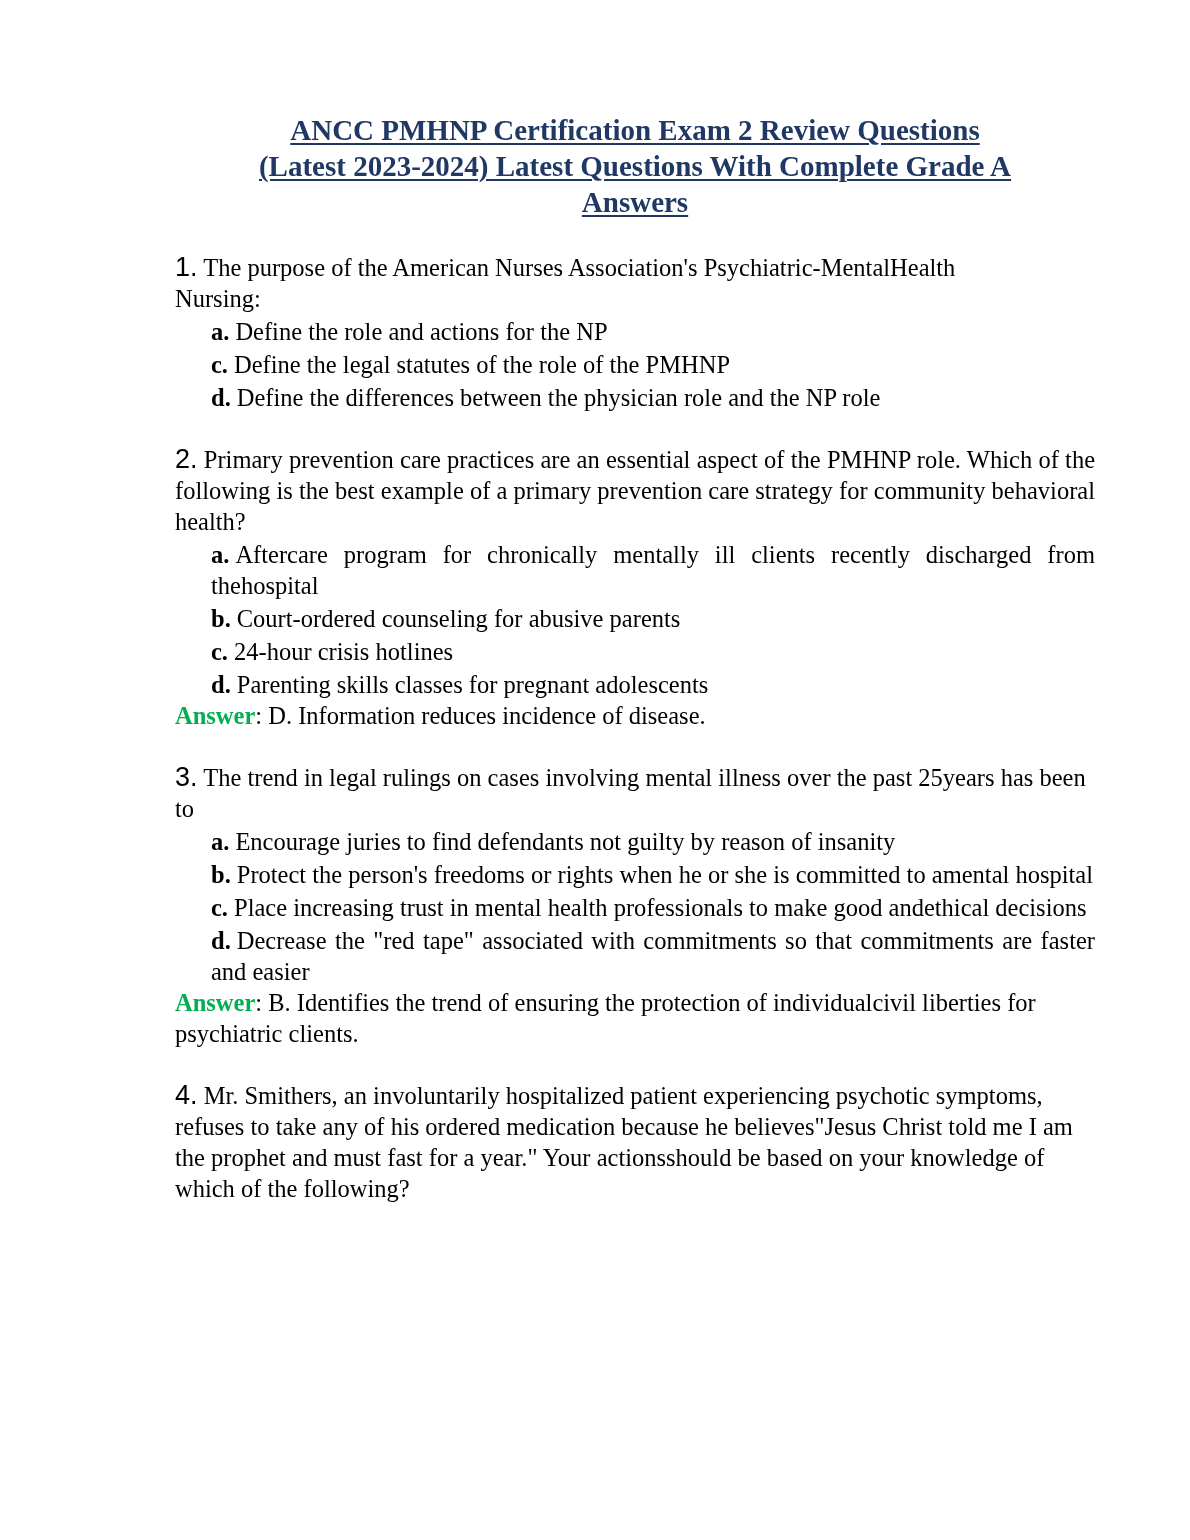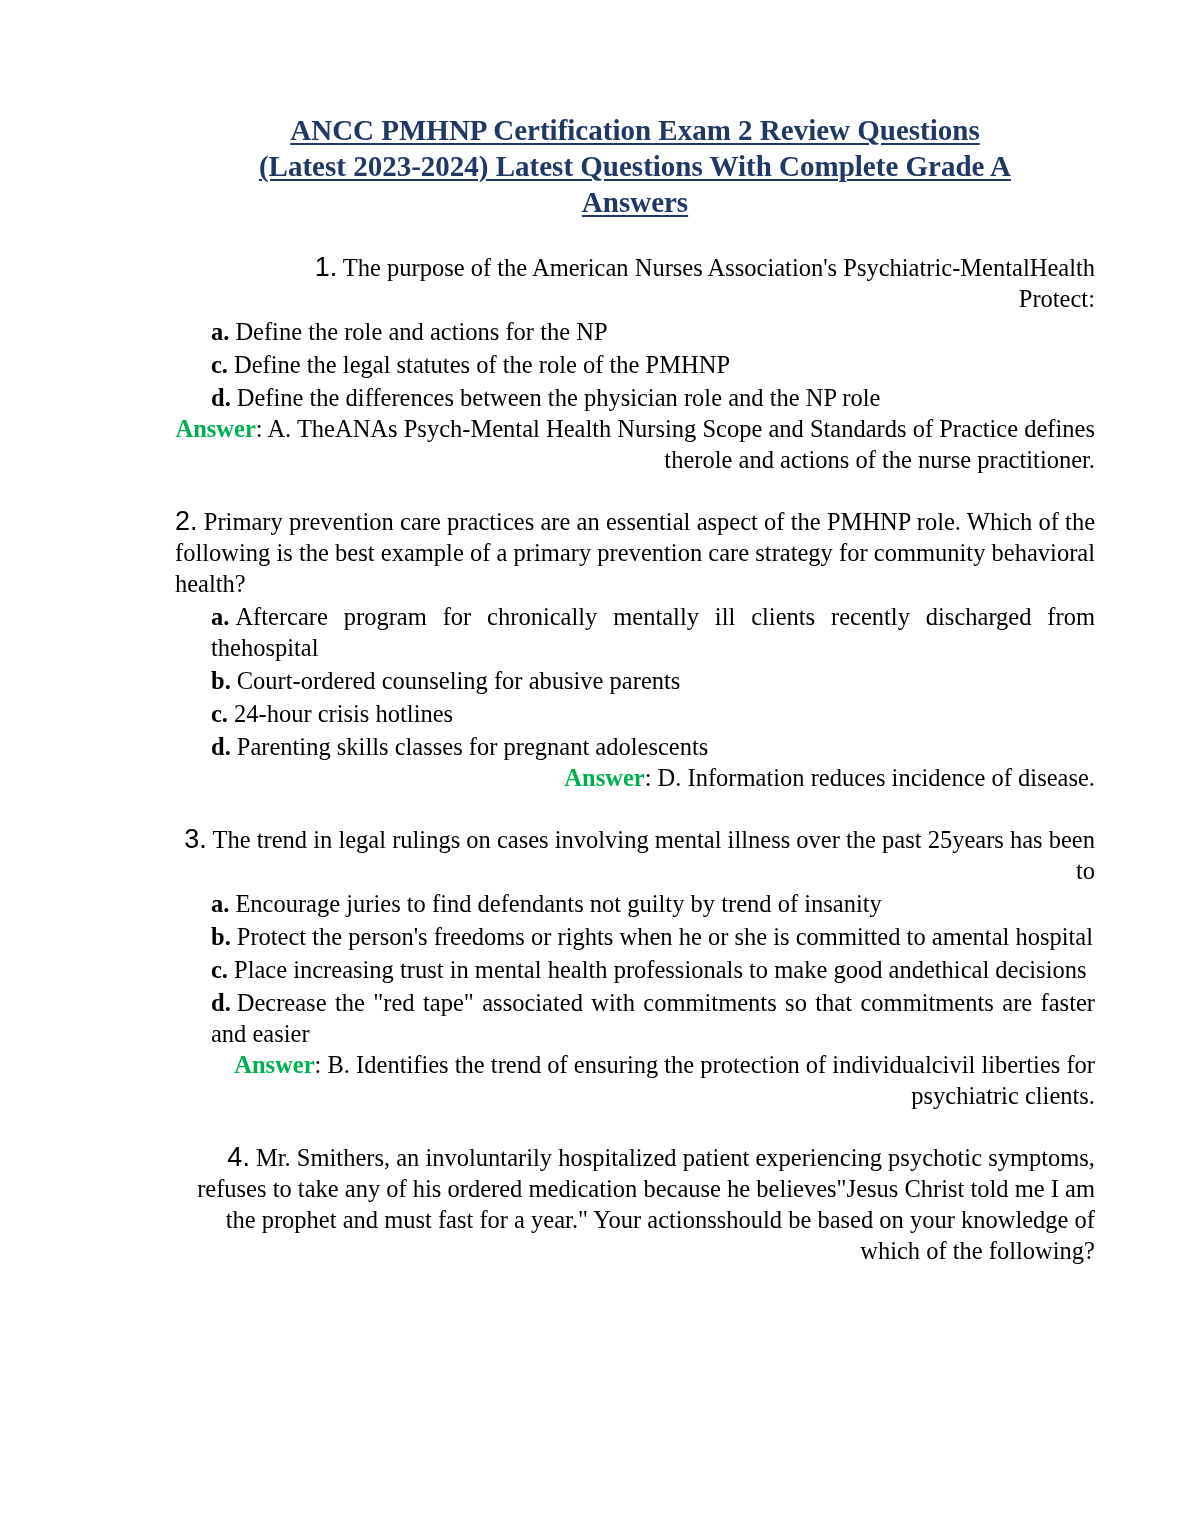--- a/index.html
+++ b/index.html
@@ -2,21 +2,21 @@
 <html><head>
 <meta charset="utf-8">
 <style>
   html, body { margin: 0; padding: 0; background: #ffffff; }
   body { width: 1190px; height: 1540px; position: relative; overflow: hidden; font-family: "Liberation Serif", serif; color: #000; }
   .page { position: absolute; left: 0; top: 0; width: 1190px; height: 1540px; border-radius: 20px; }
   .title { position: absolute; left: 175px; width: 920px; top: 112px; text-align: center; color: #1f3864; font-weight: bold; font-size: 29px; line-height: 36px; }
   .title span { text-decoration: underline; text-decoration-thickness: 2px; text-underline-offset: 3px; }
   .content { position: absolute; left: 175px; width: 920px; top: 252px; font-size: 24.5px; line-height: 31px; }
   .q { margin-bottom: 31px; }
-  .qline { display: block; text-align: right; }
+  .qline { display: block; }
   .qnum { font-family: "Liberation Sans", sans-serif; font-size: 27px; }
   .opt { display: block; margin-top: 2px; margin-left: 36px; }
   .letter { font-weight: bold; margin-right: 6px; }
   .ans-label { color: #00b050; font-weight: bold; }
   .justify { text-align: justify; text-align-last: left; }
 </style>
 </head>
 <body>
 
 <div class="page">
@@ -26,39 +26,38 @@
     <span>Answers</span>
   </div>
 
   <div class="content">
 
     <div class="q">
       <span class="qline">
         <span class="qnum">1.</span>
         <span>The purpose of the American Nurses Association's Psychiatric-MentalHealth</span>
       </span>
-      <span class="qline">Protect:</span>
+      <span class="qline">Nursing:</span>
       <span class="opt"><span class="letter">a.</span><span>Define the role and actions for the NP</span></span>
       <span class="opt"><span class="letter">c.</span><span>Define the legal statutes of the role of the PMHNP</span></span>
       <span class="opt"><span class="letter">d.</span><span>Define the differences between the physician role and the NP role</span></span>
-      <span class="qline"><span class="ans-label">Answer</span><span>: A. TheANAs Psych-Mental Health Nursing Scope and Standards of Practice defines therole and actions of the nurse practitioner.</span></span>
     </div>
 
     <div class="q">
       <span class="qline justify"><span class="qnum">2.</span> <span>Primary prevention care practices are an essential aspect of the PMHNP role. Which of the following is the best example of a primary prevention care strategy for community behavioral health?</span></span>
       <span class="opt justify"><span class="letter">a.</span><span>Aftercare program for chronically mentally ill clients recently discharged from thehospital</span></span>
       <span class="opt"><span class="letter">b.</span><span>Court-ordered counseling for abusive parents</span></span>
       <span class="opt"><span class="letter">c.</span><span>24-hour crisis hotlines</span></span>
       <span class="opt"><span class="letter">d.</span><span>Parenting skills classes for pregnant adolescents</span></span>
       <span class="qline"><span class="ans-label">Answer</span><span>: D. Information reduces incidence of disease.</span></span>
     </div>
 
     <div class="q">
       <span class="qline"><span class="qnum">3.</span> <span>The trend in legal rulings on cases involving mental illness over the past 25years has been to</span></span>
-      <span class="opt"><span class="letter">a.</span><span>Encourage juries to find defendants not guilty by trend of insanity</span></span>
+      <span class="opt"><span class="letter">a.</span><span>Encourage juries to find defendants not guilty by reason of insanity</span></span>
       <span class="opt"><span class="letter">b.</span><span>Protect the person's freedoms or rights when he or she is committed to amental hospital</span></span>
       <span class="opt"><span class="letter">c.</span><span>Place increasing trust in mental health professionals to make good andethical decisions</span></span>
       <span class="opt justify"><span class="letter">d.</span><span>Decrease the "red tape" associated with commitments so that commitments are faster and easier</span></span>
       <span class="qline"><span class="ans-label">Answer</span><span>: B. Identifies the trend of ensuring the protection of individualcivil liberties for psychiatric clients.</span></span>
     </div>
 
     <div class="q">
       <span class="qline"><span class="qnum">4.</span> <span>Mr. Smithers, an involuntarily hospitalized patient experiencing psychotic symptoms, refuses to take any of his ordered medication because he believes"Jesus Christ told me I am the prophet and must fast for a year." Your actionsshould be based on your knowledge of which of the following?</span></span>
     </div>
 

